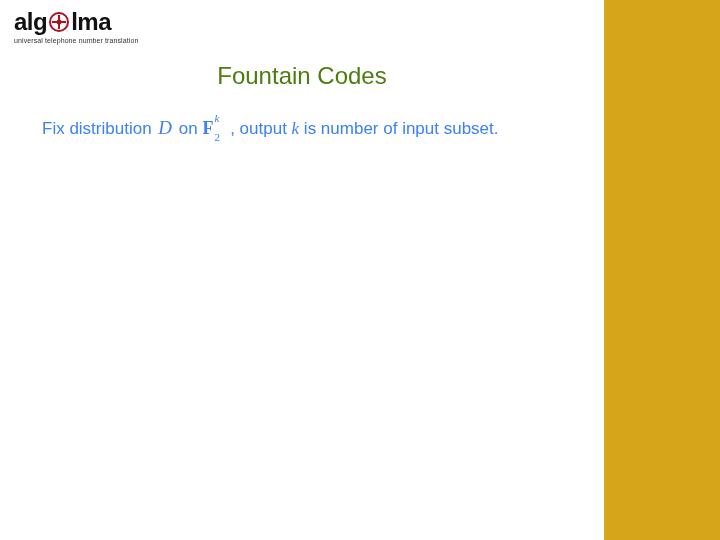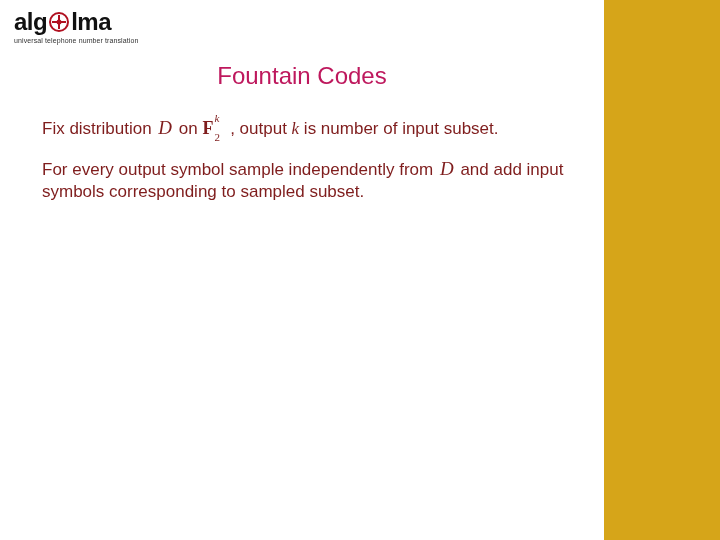--- a/index.html
+++ b/index.html
@@ -48,30 +48,30 @@
     letter-spacing: 0.1px;
   }
   .title {
     position: absolute;
     top: 62px;
     left: 0;
     width: 604px;
     text-align: center;
     font-size: 24px;
     font-weight: 400;
-    color: #be185d;
+    color: #4d7c0f;
   }
   .body {
     position: absolute;
     top: 116px;
     left: 42px;
     width: 540px;
     font-size: 17px;
     line-height: 1.3;
-    color: #7f1d1d;
+    color: #3b82f6;
   }
   .para { margin-bottom: 16px; }
   .mathcal {
     font-family: 'Brush Script MT', 'Apple Chancery', cursive;
     font-style: italic;
     font-size: 19px;
     padding: 0 2px;
   }
   .mathit { font-family: 'Times New Roman', serif; font-style: italic; }
   .f2k {
@@ -110,19 +110,16 @@
   </div>
 
   <div class="title">Fountain Codes</div>
 
   <div class="body">
 
     <div class="para">
       <span>Fix distribution </span><span class="mathcal">D</span><span> on </span><span class="f2k"><span class="F">F</span><span class="k">k</span><span class="two">2</span></span><span class="f2k-pad"></span><span> , output </span><span class="mathit">k</span><span> is number of input subset.</span>
     </div>
 
-    <div class="para">
-      <span>For every output symbol sample independently from </span><span class="mathcal">D</span><span> and add input symbols corresponding to sampled subset.</span>
-    </div>
 
   </div>
 
 </div>
 
 </body></html>

